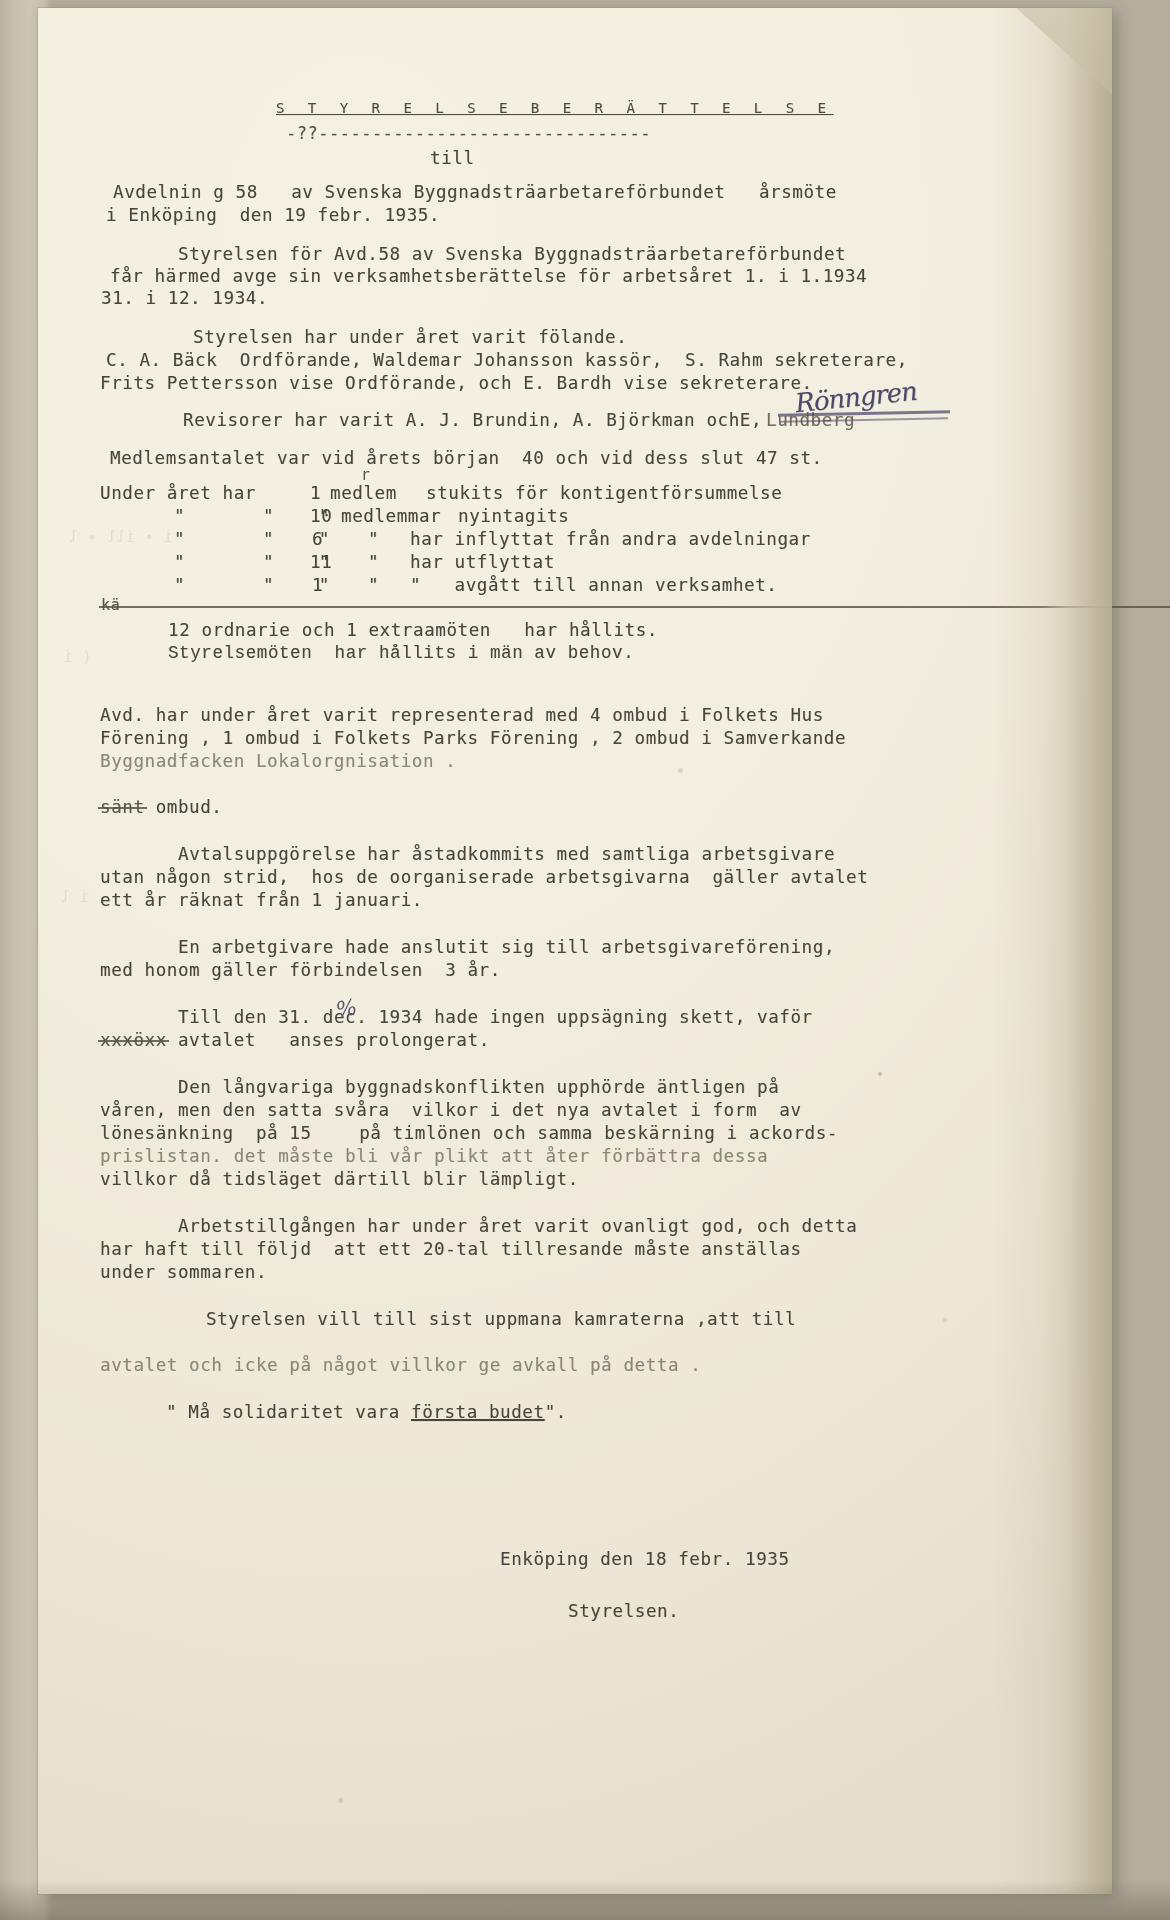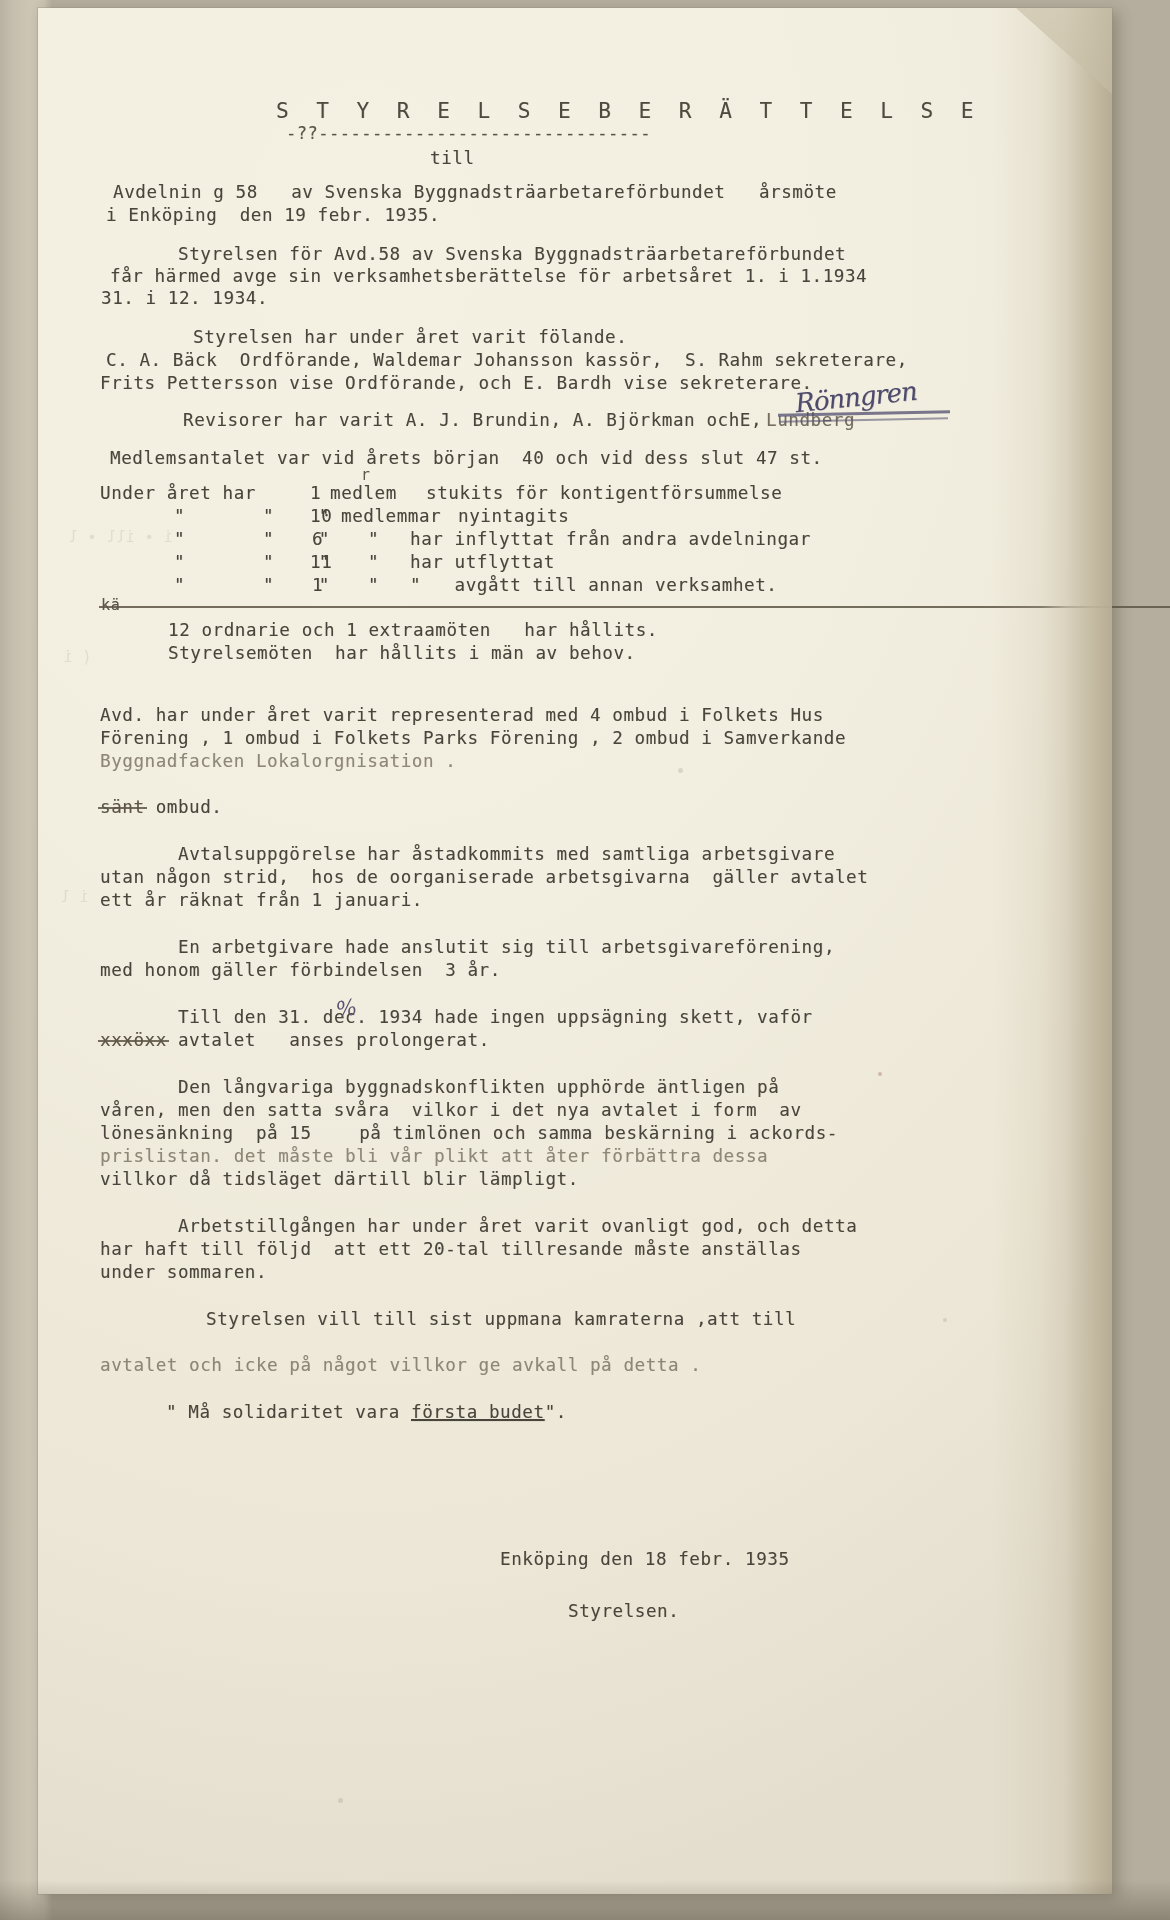--- a/index.html
+++ b/index.html
@@ -107,23 +107,24 @@
     font-size: 17.5px;
     letter-spacing: 0.6px;
     line-height: 1;
     text-shadow: 0.4px 0.3px 0 rgba(90,82,66,.30);
   }
   .ln.light { color: #6a6355; opacity: .92; }
   .ln.faint { color: #7d7667; opacity: .85; }
 
   
   .title {
-    font-size: 21px;
+    font-size: 14px;
     letter-spacing: 7.5px;
     color: #4f4a40;
+    text-decoration: underline;
   }
   .dashrule {
     font-size: 17px;
     letter-spacing: 0.5px;
     color: #5a5449;
   }
   .tiny-strike {
     font-size: 15px;
     color: #57513f;
   }
@@ -262,21 +263,21 @@
       <div class="ln" style="left:372px; top:546px;">har utflyttat</div>
 
       <div class="ln" style="left:136px; top:569px;">"       "    "</div>
       <div class="ln" style="left:274px; top:569px;">1</div>
       <div class="ln" style="left:330px; top:569px;">"</div>
       <div class="ln" style="left:372px; top:569px;">"   avgått till annan verksamhet.</div>
 
       <div class="ln tiny-strike strikeover" style="left:63px; top:590px;">kä</div>
 
       <div class="ln" style="left:130px; top:614px;">12 ordnarie och 1 extraamöten   har hållits.</div>
-      <div class="ln" style="left:130px; top:637px;">Styrelsemöten  har hållits i män av behov.</div>
+      <div class="ln" style="left:130px; top:637px;font-family:Liberation Mono, monospace;">Styrelsemöten  har hållits i män av behov.</div>
 
       <div class="ln" style="left:62px; top:699px;">Avd. har under året varit representerad med 4 ombud i Folkets Hus</div>
       <div class="ln" style="left:62px; top:722px;">Förening , 1 ombud i Folkets Parks Förening , 2 ombud i Samverkande</div>
       <div class="ln faint" style="left:62px; top:745px;">Byggnadfacken Lokalorgnisation .</div>
       <div class="ln" style="left:62px; top:791px;"><span class="strikeover">sänt</span><span> ombud.</span></div>
 
       <div class="ln" style="left:140px; top:838px;">Avtalsuppgörelse har åstadkommits med samtliga arbetsgivare</div>
       <div class="ln" style="left:62px; top:861px;">utan någon strid,  hos de oorganiserade arbetsgivarna  gäller avtalet</div>
       <div class="ln" style="left:62px; top:884px;">ett år räknat från 1 januari.</div>
 

